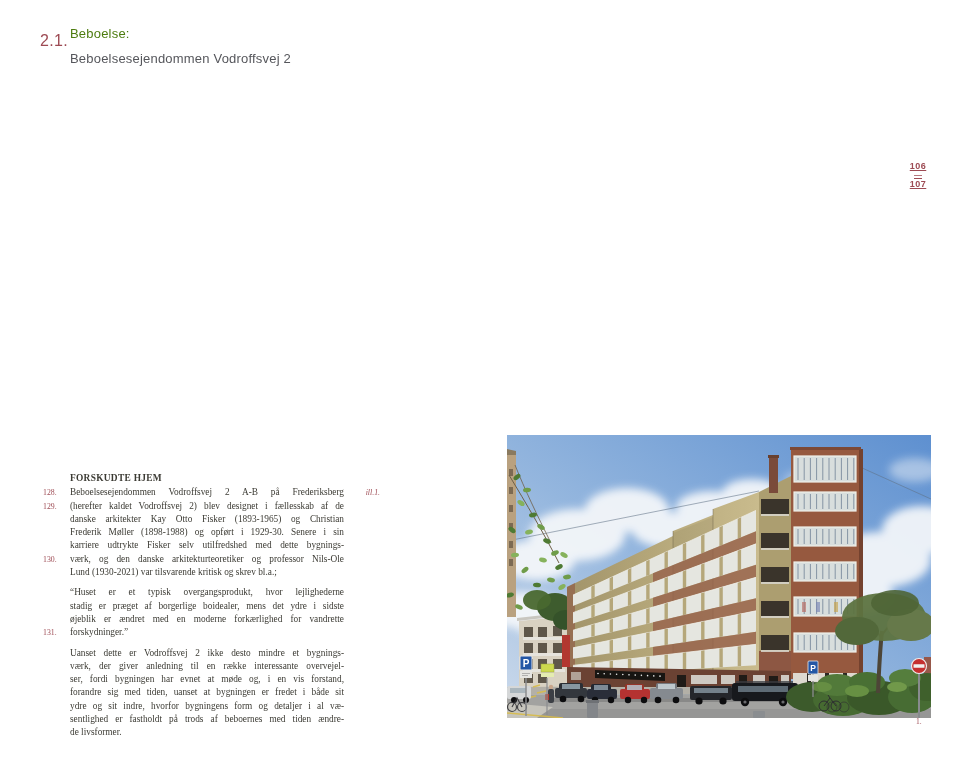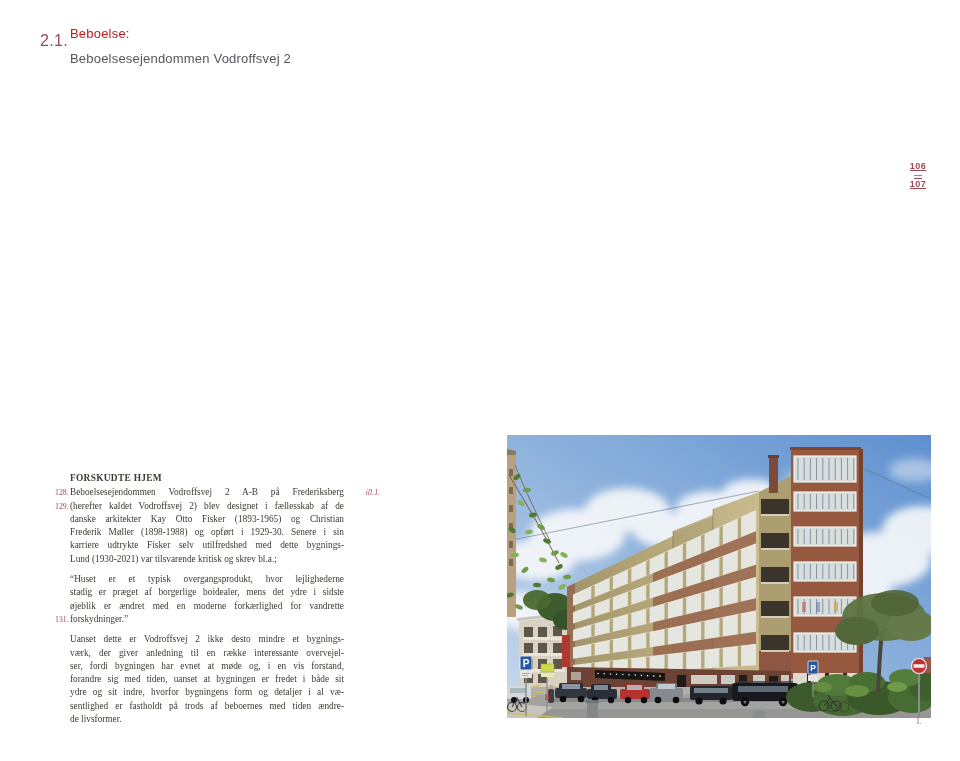--- a/index.html
+++ b/index.html
@@ -6,39 +6,39 @@
   :root{ --accent:#9d4a53; }
   html,body{ margin:0; padding:0; }
   body{
     width:960px; height:761px; position:relative; overflow:hidden;
     background:#ffffff; font-family:"Liberation Serif", serif; color:#3b3a33;
   }
   
   .section-head{ position:absolute; left:40px; top:26px; font-family:"Liberation Sans", sans-serif; }
   .sec-num{ position:absolute; left:0; top:6px; font-size:16px; color:var(--accent); letter-spacing:.3px; }
   .sec-titles{ margin-left:30px; }
-  .sec-title{ font-size:13px; color:#b91c1c; letter-spacing:.2px; }
+  .sec-title{ font-size:13px; color:#4d7c0f; letter-spacing:.2px; }
   .sec-subtitle{ margin-top:10px; font-size:13px; color:#55565b; letter-spacing:.2px; }
   
   .page-numbers{
     position:absolute; left:901px; top:161px; width:34px; text-align:center;
     font-family:"Liberation Sans", sans-serif; font-weight:bold; font-size:9px;
     line-height:10px; color:var(--accent); letter-spacing:.5px;text-decoration:underline;
   }
   .page-numbers .dash{ font-size:8px; line-height:8px; letter-spacing:0; }
   
   .text-col{ position:absolute; left:70px; top:472px; width:274px; font-size:9.3px; line-height:13.3px; }
   .body-heading{ margin:0 0 1px 0; font-size:9.4px; font-weight:bold; letter-spacing:.3px; color:#3b3a33; }
   .para{ margin:0; }
   .para + .para{ margin-top:7px; }
   .line{ position:relative; min-height:13.3px; text-align:justify; text-align-last:justify; }
   .line.last{ text-align-last:left; }
   .note-left{
     position:absolute; left:-27px; top:1px; width:23px; text-align:right;
-    font-size:7.8px; color:var(--accent); line-height:11px;margin-left:12px;
+    font-size:7.8px; color:var(--accent); line-height:11px;
   }
   .note-right{
     position:absolute; right:-36px; top:1px; font-size:7.8px; font-style:italic;
     color:var(--accent); line-height:11px; white-space:nowrap;
   }
   
   .photo{ position:absolute; left:507px; top:435px; width:424px; height:283px; margin:0; }
   .photo svg{ display:block; }
   .figure-label{ position:absolute; left:916px; top:717px; font-size:7.5px; color:var(--accent); }
 </style>
@@ -63,20 +63,21 @@
 
   <section class="text-col">
     <h2 class="body-heading">FORSKUDTE HJEM</h2>
     <div id="paragraphs">
         <div class="para">
           <div class="line"><span class="note-left">128.</span><span>Beboelsesejendommen Vodroffsvej 2 A-B på Frederiksberg</span><span class="note-right">ill.1.</span></div>
           <div class="line"><span class="note-left">129.</span><span>(herefter kaldet Vodroffsvej 2) blev designet i fællesskab af de</span></div>
           <div class="line"><span>danske arkitekter Kay Otto Fisker (1893-1965) og Christian</span></div>
           <div class="line"><span>Frederik Møller (1898-1988) og opført i 1929-30. Senere i sin</span></div>
           <div class="line"><span>karriere udtrykte Fisker selv utilfredshed med dette bygnings-</span></div>
+          <div class="line"><span class="note-left">130.</span><span>værk, og den danske arkitekturteoretiker og professor Nils-Ole</span></div>
           <div class="line last"><span>Lund (1930-2021) var tilsvarende kritisk og skrev bl.a.;</span></div>
         </div>
         <div class="para">
           <div class="line"><span>“Huset er et typisk overgangsprodukt, hvor lejlighederne</span></div>
           <div class="line"><span>stadig er præget af borgerlige boidealer, mens det ydre i sidste</span></div>
           <div class="line"><span>øjeblik er ændret med en moderne forkærlighed for vandrette</span></div>
           <div class="line last"><span class="note-left">131.</span><span>forskydninger.”</span></div>
         </div>
         <div class="para">
           <div class="line"><span>Uanset dette er Vodroffsvej 2 ikke desto mindre et bygnings-</span></div>

